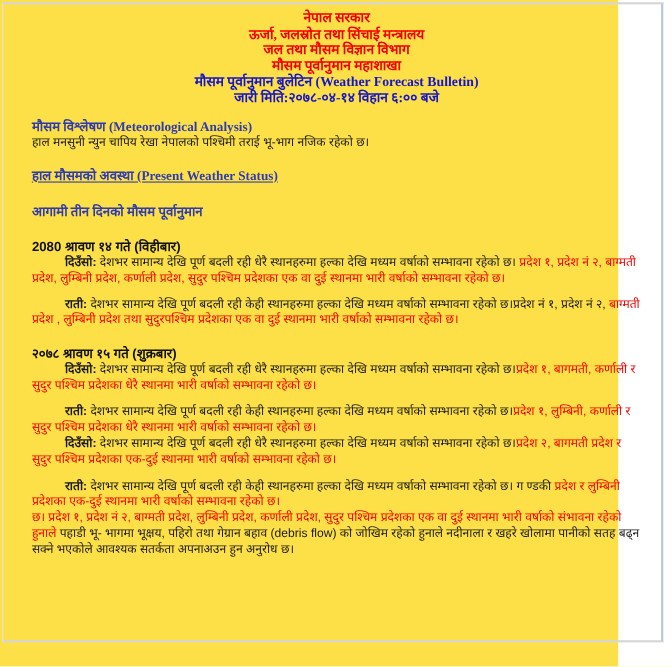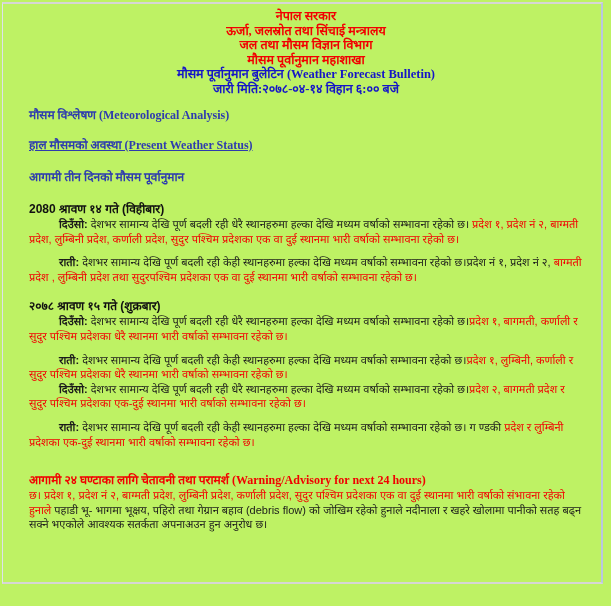--- a/index.html
+++ b/index.html
@@ -5,22 +5,22 @@
   html,body{margin:0;padding:0;background:#ffffff;}
   body{
     width:611px;height:606px;
     font-family:"Liberation Sans","DejaVu Sans",sans-serif;
     color:#1a1a1a;
     -webkit-font-smoothing:antialiased;
     overflow:hidden;
   }
   .page{
     position:relative;
-    width:611px;height:606px;
-    background:#bef264;
+    width:562px;height:606px;
+    background:#fde047;
   }
   .frame{
     position:absolute;
     left:2px;top:2px;
     width:601px;height:582px;
     border-top:2px solid #d6d6d6;
     border-left:1px solid #dde2ec;
     border-right:2px solid #b9c6e0;
     border-bottom:2px solid #d6d6d6;
     box-sizing:border-box;
@@ -58,20 +58,21 @@
     <div>
       <div class="hdr red">नेपाल सरकार</div>
       <div class="hdr red">ऊर्जा, जलस्रोत तथा सिंचाई मन्त्रालय</div>
       <div class="hdr red">जल तथा मौसम विज्ञान विभाग</div>
       <div class="hdr red">मौसम पूर्वानुमान महाशाखा</div>
       <div class="hdr blue">मौसम पूर्वानुमान बुलेटिन (Weather Forecast Bulletin)</div>
       <div class="hdr blue">जारी मिति:२०७८-०४-१४ विहान ६:०० बजे</div>
     </div>
 
     <p class="sec-h mt-b">मौसम विश्लेषण (Meteorological Analysis)</p>
+    <p class="para">हाल मनसुनी न्युन चापिय रेखा नेपालको पश्चिमी तराई भू-भाग नजिक रहेको छ।</p>
 
     <p class="sec-h underline mt-c">हाल मौसमको अवस्था (Present Weather Status)</p>
 
     <p class="sec-h mt-d">आगामी तीन दिनको मौसम पूर्वानुमान</p>
 
     <div>
       <p class="date-h mt-d">2080 श्रावण १४ गते (विहीबार)</p>
       <p class="para"><span class="lbl">दिउँसो:</span><span> देशभर सामान्य देखि पूर्ण बदली रही धेरै स्थानहरुमा हल्का देखि मध्यम वर्षाको सम्भावना रहेको छ। </span><span class="red-t">प्रदेश १, प्रदेश नं २, बाग्मती प्रदेश, लुम्बिनी प्रदेश, कर्णाली प्रदेश, सुदुर पश्चिम प्रदेशका एक वा दुई स्थानमा भारी वर्षाको सम्भावना रहेको छ।</span></p>
       <p class="para mt-a"><span class="lbl">राती:</span><span>  देशभर सामान्य देखि पूर्ण बदली रही केही स्थानहरुमा हल्का देखि मध्यम वर्षाको सम्भावना रहेको छ।प्रदेश नं १, प्रदेश नं २, </span><span class="red-t"> बाग्मती प्रदेश , लुम्बिनी प्रदेश तथा सुदुरपश्चिम प्रदेशका एक वा दुई स्थानमा भारी वर्षाको सम्भावना रहेको छ।</span></p>
     </div>
@@ -80,17 +81,16 @@
       <p class="date-h mt-c">२०७८ श्रावण १५ गते (शुक्रबार)</p>
       <p class="para"><span class="lbl">दिउँसो:</span><span> देशभर सामान्य देखि पूर्ण बदली रही धेरै स्थानहरुमा हल्का देखि मध्यम वर्षाको सम्भावना रहेको छ।</span><span class="red-t">प्रदेश १, बागमती, कर्णाली र सुदुर पश्चिम प्रदेशका धेरै स्थानमा भारी वर्षाको सम्भावना रहेको छ।</span></p>
       <p class="para mt-a"><span class="lbl">राती:</span><span>  देशभर सामान्य देखि पूर्ण बदली रही केही स्थानहरुमा हल्का देखि मध्यम वर्षाको सम्भावना रहेको छ।</span><span class="red-t">प्रदेश १, लुम्बिनी, कर्णाली र सुदुर पश्चिम प्रदेशका धेरै स्थानमा भारी वर्षाको सम्भावना रहेको छ।</span></p>
     </div>
 
     <div>
       <p class="para"><span class="lbl">दिउँसो:</span><span> देशभर सामान्य देखि पूर्ण बदली रही धेरै स्थानहरुमा हल्का देखि मध्यम वर्षाको सम्भावना रहेको छ।</span><span class="red-t">प्रदेश २, बागमती प्रदेश र सुदुर पश्चिम प्रदेशका एक-दुई स्थानमा भारी वर्षाको सम्भावना रहेको छ।</span></p>
       <p class="para mt-a"><span class="lbl">राती:</span><span>  देशभर सामान्य देखि पूर्ण बदली रही केही स्थानहरुमा हल्का देखि मध्यम वर्षाको सम्भावना रहेको छ। ग ण्डकी </span><span class="red-t">प्रदेश र लुम्बिनी प्रदेशका एक-दुई स्थानमा भारी वर्षाको सम्भावना रहेको छ।</span></p>
     </div>
 
-    <p class="sec-h red mt-w">आगामी २४ घण्टाका लागि चेतावनी तथा परामर्श (Warning/Advisory for next 24 hours)</p>
     <p class="para"><span class="red-t">छ। प्रदेश १, प्रदेश नं २, बाग्मती प्रदेश, लुम्बिनी प्रदेश, कर्णाली प्रदेश, सुदुर पश्चिम प्रदेशका एक वा दुई स्थानमा भारी वर्षाको संभावना रहेको हुनाले </span><span>पहाडी  भू- भागमा भूक्षय, पहिरो तथा गेग्रान बहाव (debris flow) को जोखिम रहेको हुनाले नदीनाला र खहरे खोलामा  पानीको सतह बढ्न सक्ने भएकोले आवश्यक सतर्कता अपनाअउन हुन अनुरोध छ।</span></p>
 
   </div>
 </div>
 
 </body></html>

